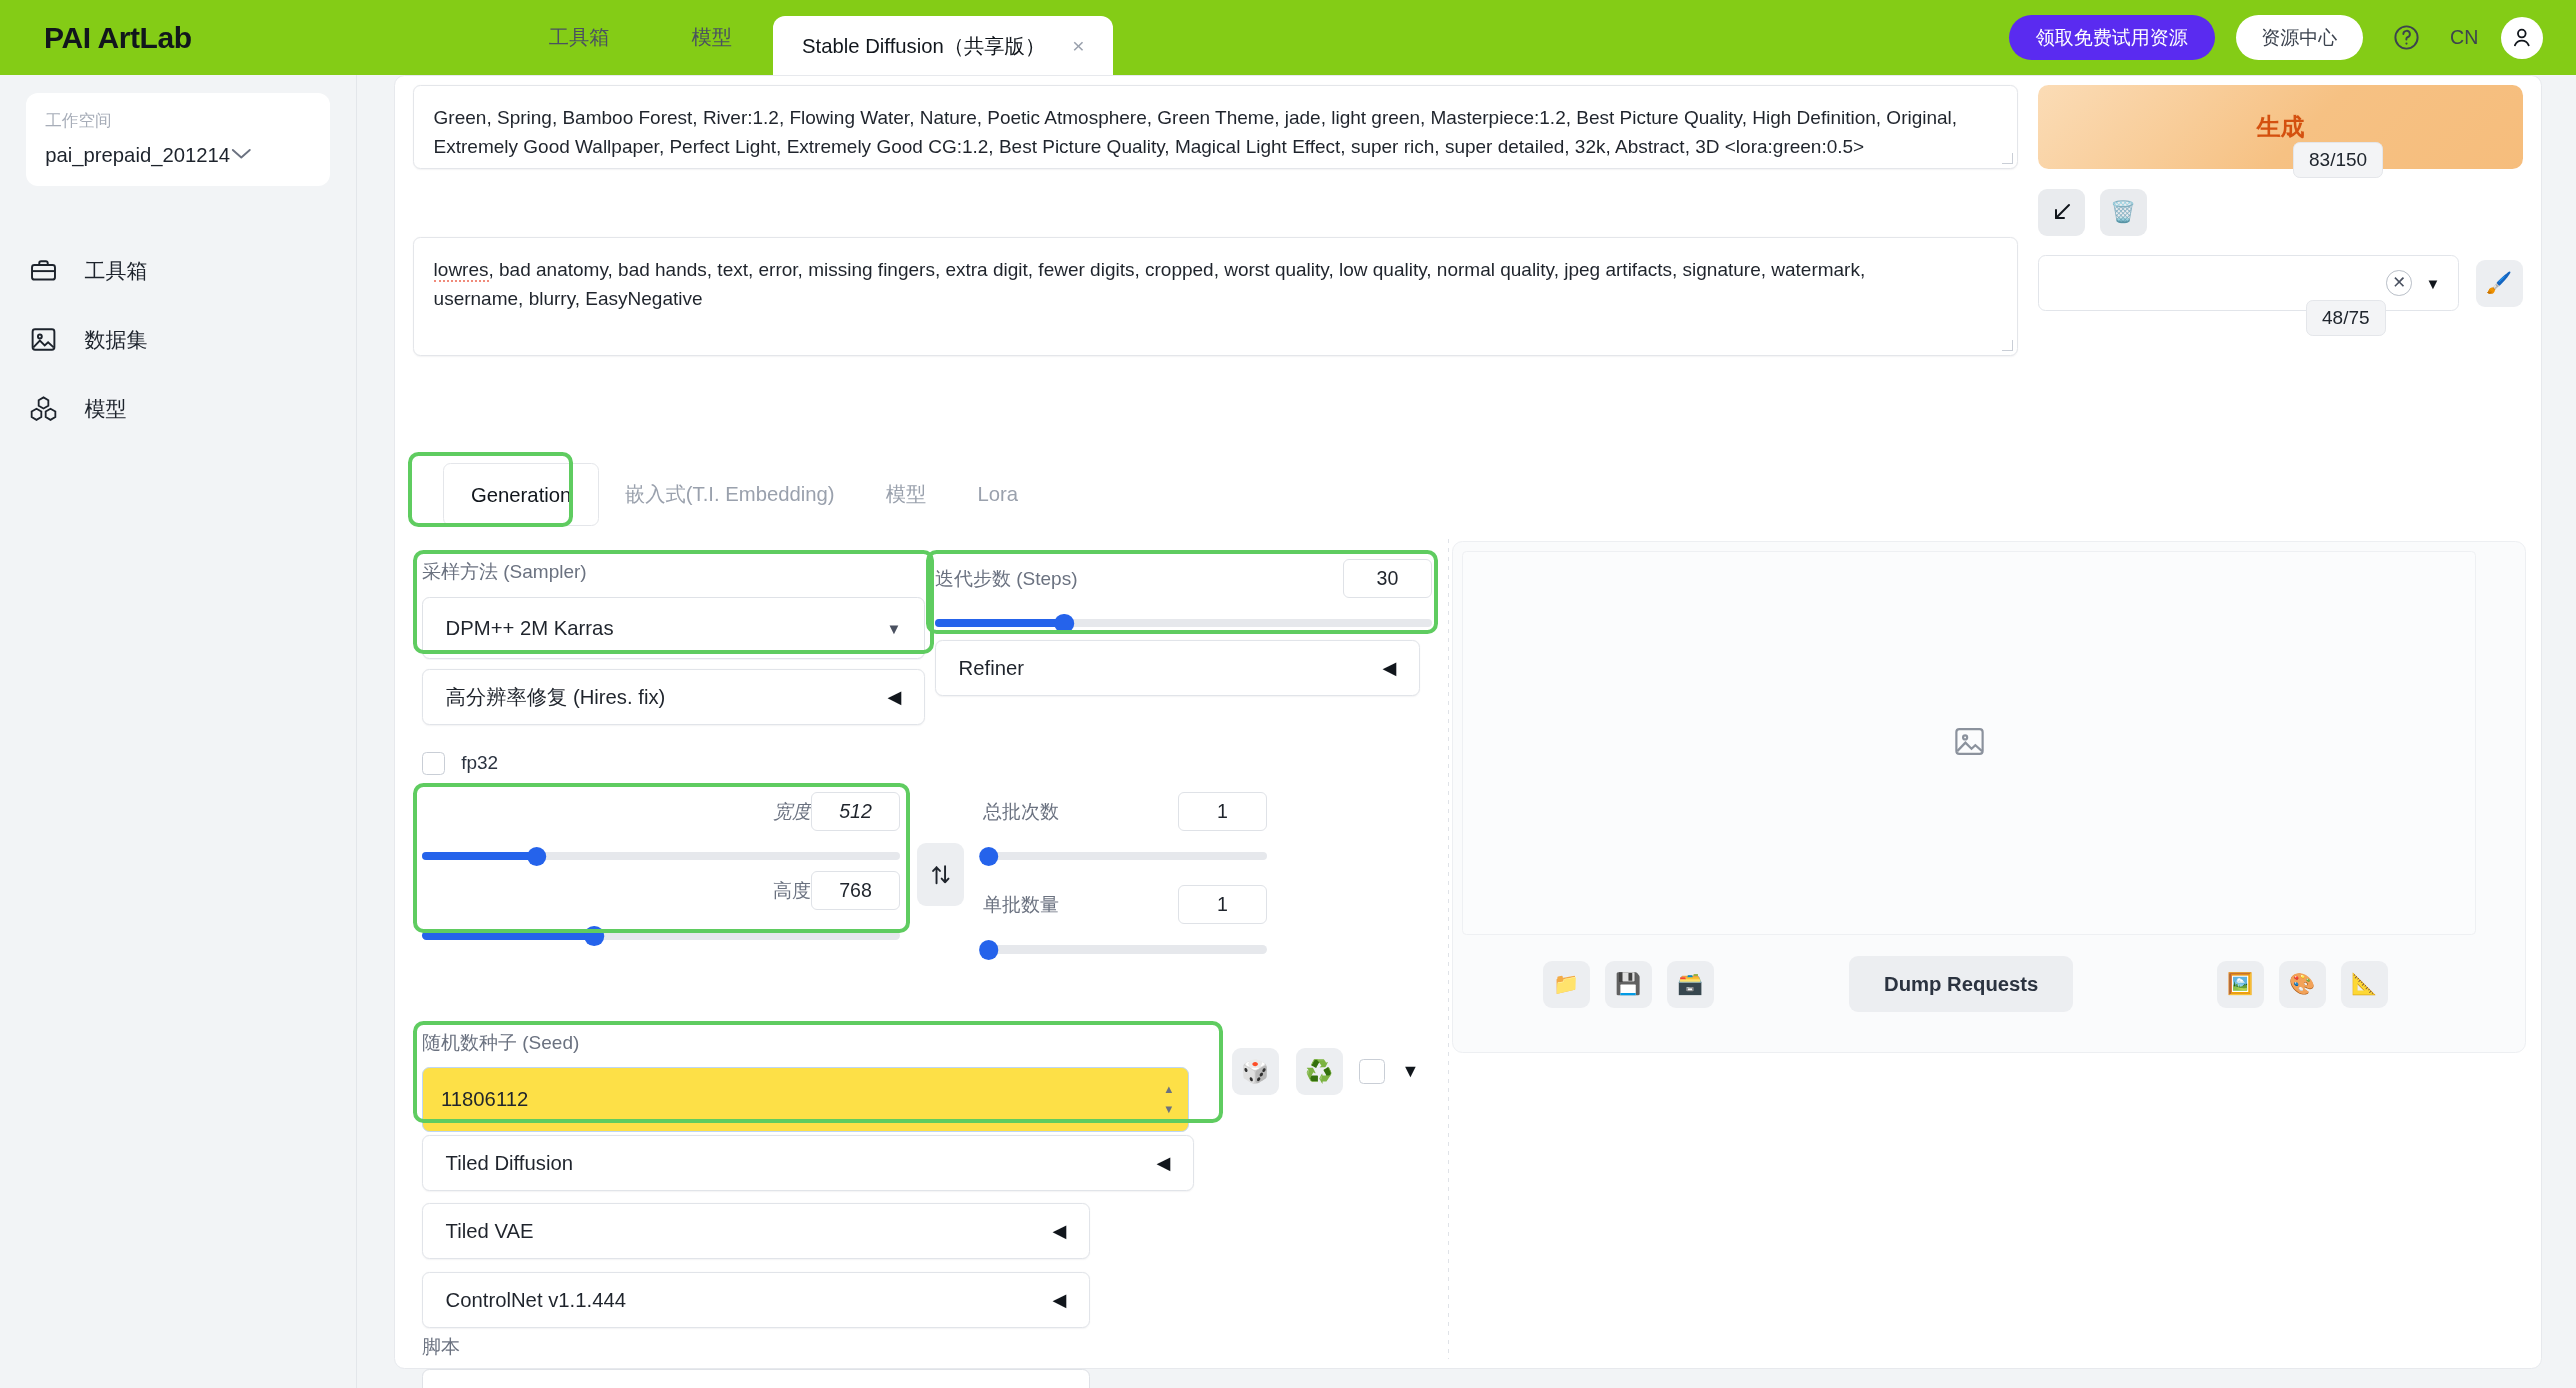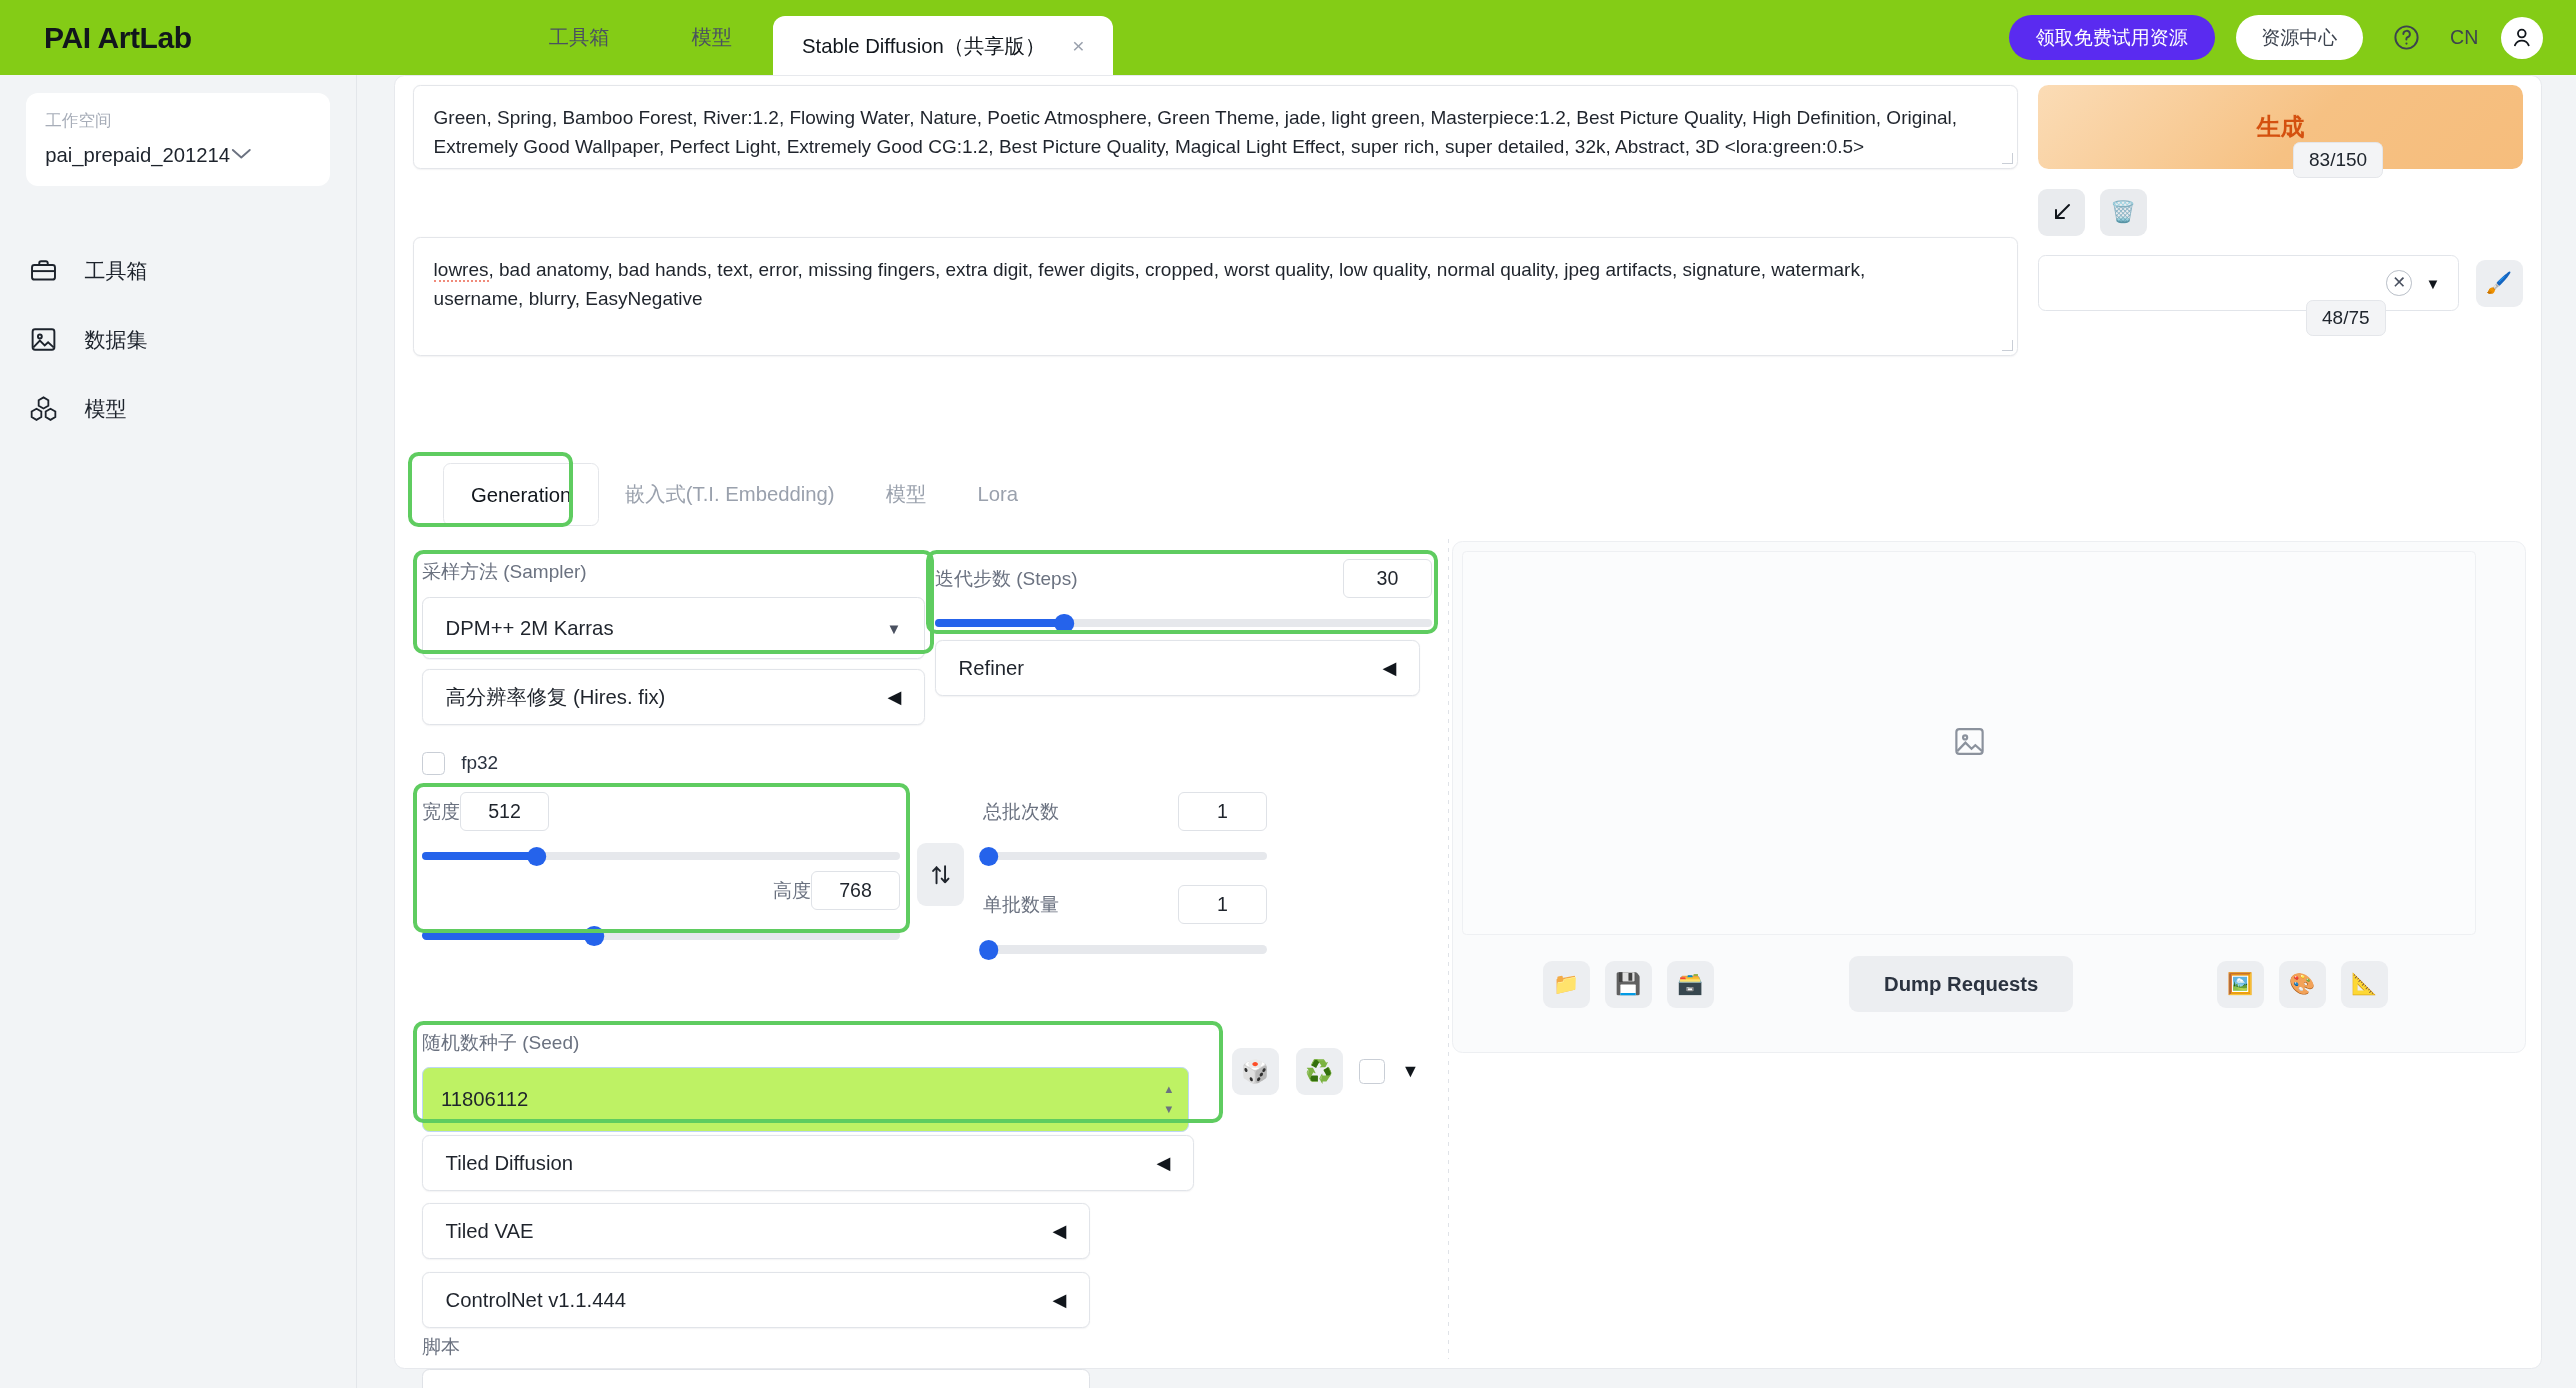--- a/index.html
+++ b/index.html
@@ -172,21 +172,21 @@
   .checkbox {
     width: 22.6px; height: 22.6px; border: 1.5px solid #c9ced6;
     border-radius: 4.5px; background: #fff; cursor: pointer;
   }
   .sq-btn {
     width: 47px; height: 47px; background: #eceef1; border-radius: 9px;
     display: flex; align-items: center; justify-content: center;
     font-size: 22.6px; cursor: pointer;
   }
   .seed-input {
-    background: #bef264; border: 1.5px solid #bcd6f7; border-radius: 7.5px;
+    background: #fde047; border: 1.5px solid #bcd6f7; border-radius: 7.5px;
     height: 65px; display: flex; align-items: center;
     padding: 0 18px; font-size: 20.3px; color: #1f242c; position: relative;
   }
   .spin {
     position: absolute; right: 13.5px; top: 50%; transform: translateY(-50%);
     display: flex; flex-direction: column; gap: 7.5px; font-size: 11.3px; color: #6b7280;
     cursor: pointer;
   }
   .caret { cursor: pointer; }
 
@@ -395,21 +395,21 @@
       <span>Refiner</span>
       <span class="tri-left">◀</span>
     </div>
 
     <div style="position:absolute;left:27px;top:676px;display:flex;align-items:center;gap:16.6px;">
       <span class="checkbox"></span>
       <span style="font-size:19px;color:#2b3340;">fp32</span>
     </div>
 
     <div style="position:absolute;left:27px;top:716px;width:478px;">
-      <div style="display:flex;align-items:center;justify-content:flex-start;">
+      <div style="display:flex;align-items:center;justify-content:flex-end;font-style:italic;">
         <span class="label">宽度</span>
         <span class="numbox">512</span>
       </div>
       <div class="slider" style="margin-top:16.6px;">
         <div class="track"></div>
         <div class="fill" style="width:24%;"></div>
         <div class="knob" style="left:24%;"></div>
       </div>
       <div style="display:flex;align-items:center;justify-content:flex-end;margin-top:7px;">
         <span class="label">高度</span>

